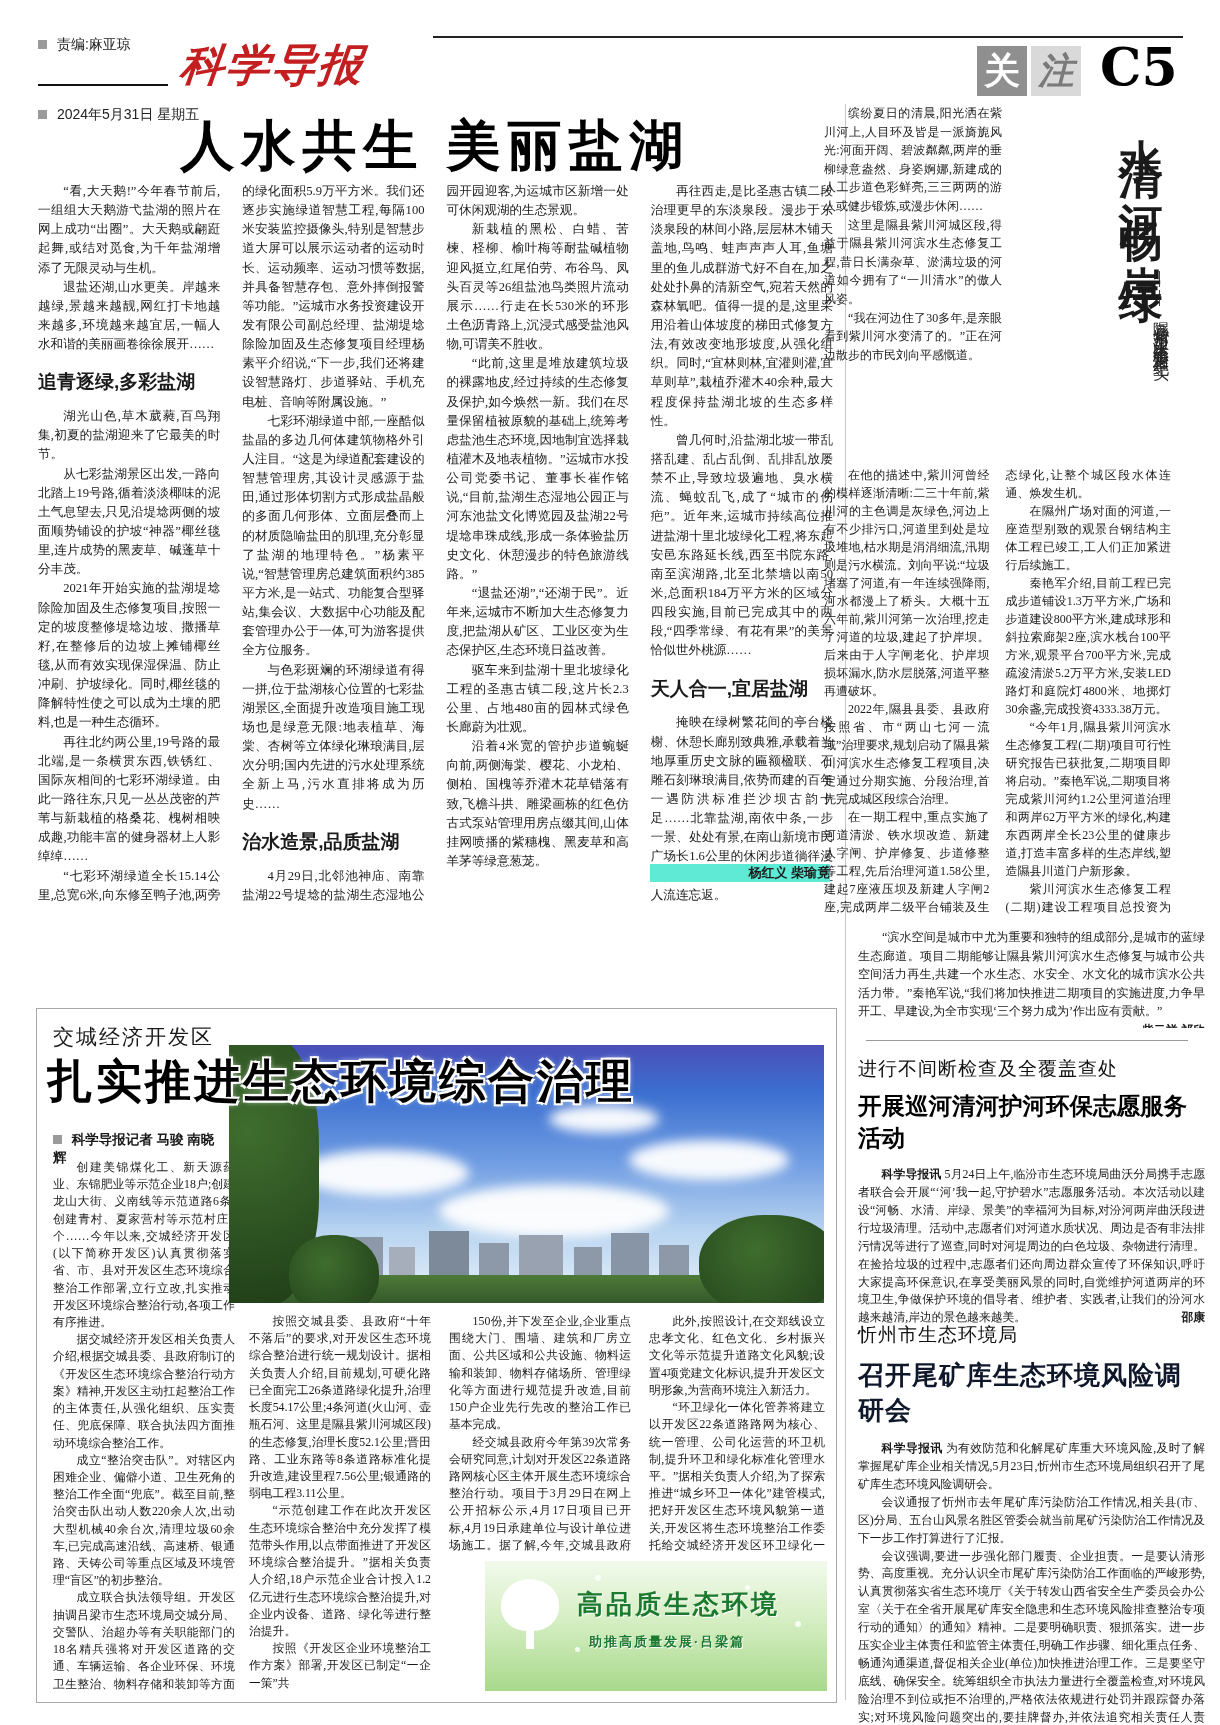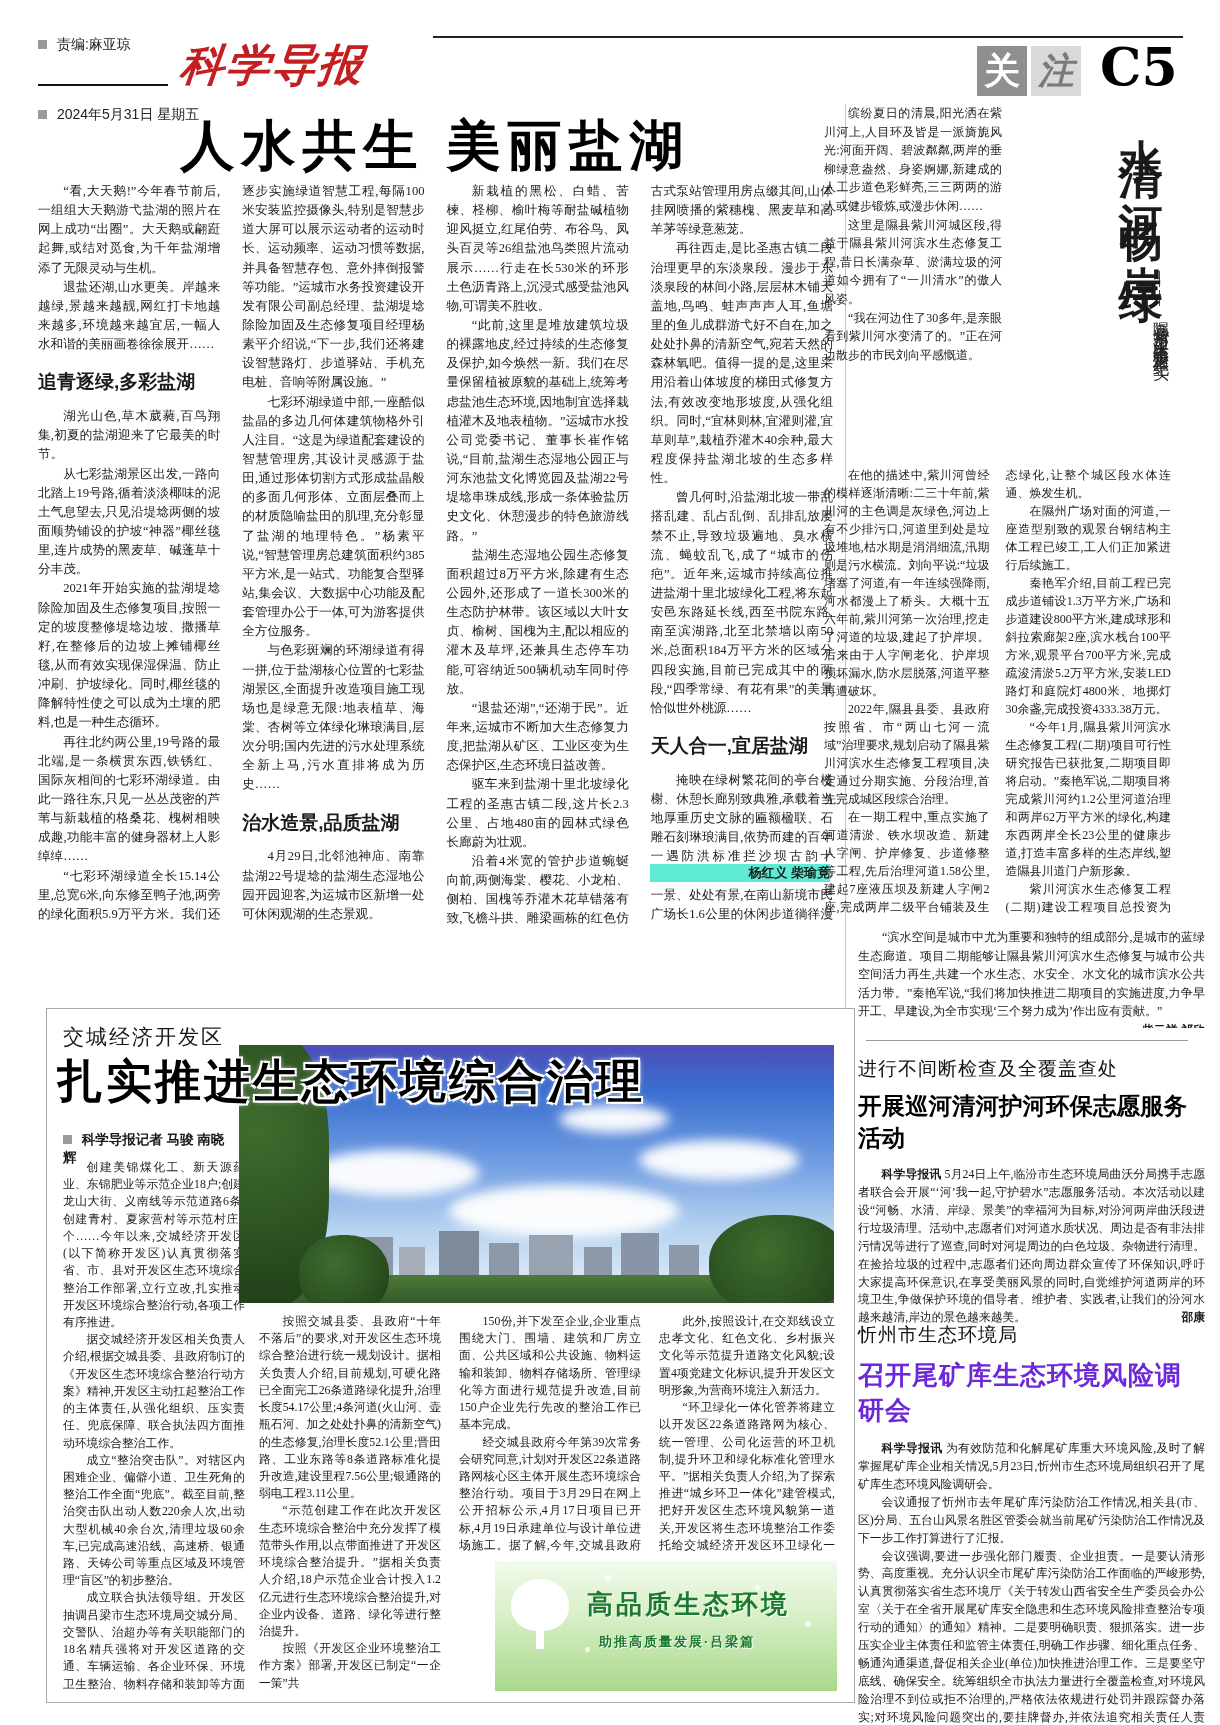--- a/index.html
+++ b/index.html
@@ -64,21 +64,21 @@
              font-family:"Liberation Sans","DejaVu Sans",sans-serif;text-shadow:1px 1px 0 #fff;}
   .banner-l2{color:#1c7a2f;font-weight:bold;font-size:13px;letter-spacing:2px;
              font-family:"Liberation Sans","DejaVu Sans",sans-serif;text-shadow:1px 1px 0 #fff;}
   .banner-tree{position:absolute;left:16px;top:18px;width:58px;height:70px;}
   .banner-tree .crown{position:absolute;left:0;top:0;width:58px;height:52px;background:#ffffff;border-radius:50% 50% 45% 45%;}
   .banner-tree .trunk{position:absolute;left:25px;top:44px;width:8px;height:26px;background:#ffffff;}
   .dot{position:absolute;background:#fff;border-radius:50%;opacity:.8;}
   
   .sm-kicker{font-size:19px;letter-spacing:1px;font-family:"Liberation Sans","DejaVu Sans",sans-serif;color:#111;}
   .sm-headline-sans{font-family:"Liberation Sans","DejaVu Sans",sans-serif;font-weight:bold;font-size:23.5px;color:#000;}
-  .sm-headline-serif{font-family:Liberation Sans, sans-serif;font-weight:bold;font-size:26px;letter-spacing:1px;color:#6d28d9;}
+  .sm-headline-serif{font-family:Liberation Sans, sans-serif;font-weight:bold;font-size:26px;letter-spacing:1px;color:#0f172a;}
   .sm-body{font-size:11.8px;line-height:1.52;}
   .sm-body p{margin:0;text-indent:2em;}
   .sm-body .lead{font-weight:bold;font-family:"Liberation Sans",sans-serif;}
 </style>
 </head>
 <body>
 
 <div id="canvas">
 
   <div class="abs hdr-line sans" style="left:38px;top:36px;">
@@ -107,21 +107,20 @@
       <p>从七彩盐湖景区出发,一路向北踏上19号路,循着淡淡椰味的泥土气息望去,只见沿堤埝两侧的坡面顺势铺设的护坡“神器”椰丝毯里,连片成势的黑麦草、碱蓬草十分丰茂。</p>
       <p>2021年开始实施的盐湖堤埝除险加固及生态修复项目,按照一定的坡度整修堤埝边坡、撒播草籽,在整修后的边坡上摊铺椰丝毯,从而有效实现保湿保温、防止冲刷、护坡绿化。同时,椰丝毯的降解特性使之可以成为土壤的肥料,也是一种生态循环。</p>
       <p>再往北约两公里,19号路的最北端,是一条横贯东西,铁锈红、国际灰相间的七彩环湖绿道。由此一路往东,只见一丛丛茂密的芦苇与新栽植的格桑花、槐树相映成趣,功能丰富的健身器材上人影绰绰……</p>
       <p>“七彩环湖绿道全长15.14公里,总宽6米,向东修至鸭子池,两旁的绿化面积5.9万平方米。我们还逐步实施绿道智慧工程,每隔100米安装监控摄像头,特别是智慧步道大屏可以展示运动者的运动时长、运动频率、运动习惯等数据,并具备智慧存包、意外摔倒报警等功能。”运城市水务投资建设开发有限公司副总经理、盐湖堤埝除险加固及生态修复项目经理杨素平介绍说,“下一步,我们还将建设智慧路灯、步道驿站、手机充电桩、音响等附属设施。”</p>
       <p>七彩环湖绿道中部,一座酷似盐晶的多边几何体建筑物格外引人注目。“这是为绿道配套建设的智慧管理房,其设计灵感源于盐田,通过形体切割方式形成盐晶般的多面几何形体、立面层叠而上的材质隐喻盐田的肌理,充分彰显了盐湖的地理特色。”杨素平说,“智慧管理房总建筑面积约385平方米,是一站式、功能复合型驿站,集会议、大数据中心功能及配套管理办公于一体,可为游客提供全方位服务。</p>
       <p>与色彩斑斓的环湖绿道有得一拼,位于盐湖核心位置的七彩盐湖景区,全面提升改造项目施工现场也是绿意无限:地表植草、海棠、杏树等立体绿化琳琅满目,层次分明;国内先进的污水处理系统全新上马,污水直排将成为历史……</p>
       <h3>治水造景,品质盐湖</h3>
       <p>4月29日,北邻池神庙、南靠盐湖22号堤埝的盐湖生态湿地公园开园迎客,为运城市区新增一处可休闲观湖的生态景观。</p>
       <p>新栽植的黑松、白蜡、苦楝、柽柳、榆叶梅等耐盐碱植物迎风挺立,红尾伯劳、布谷鸟、凤头百灵等26组盐池鸟类照片流动展示……行走在长530米的环形土色沥青路上,沉浸式感受盐池风物,可谓美不胜收。</p>
       <p>“此前,这里是堆放建筑垃圾的裸露地皮,经过持续的生态修复及保护,如今焕然一新。我们在尽量保留植被原貌的基础上,统筹考虑盐池生态环境,因地制宜选择栽植灌木及地表植物。”运城市水投公司党委书记、董事长崔作铭说,“目前,盐湖生态湿地公园正与河东池盐文化博览园及盐湖22号堤埝串珠成线,形成一条体验盐历史文化、休憩漫步的特色旅游线路。”</p>
-      <p>盐湖生态湿地公园生态修复面积超过8万平方米,除建有生态公园外,还形成了一道长300米的生态防护林带。该区域以大叶女贞、榆树、国槐为主,配以相应的灌木及草坪,还兼具生态停车功能,可容纳近500辆机动车同时停放。</p>
       <p>“退盐还湖”,“还湖于民”。近年来,运城市不断加大生态修复力度,把盐湖从矿区、工业区变为生态保护区,生态环境日益改善。</p>
       <p>驱车来到盐湖十里北坡绿化工程的圣惠古镇二段,这片长2.3公里、占地480亩的园林式绿色长廊蔚为壮观。</p>
       <p>沿着4米宽的管护步道蜿蜒向前,两侧海棠、樱花、小龙柏、侧柏、国槐等乔灌木花草错落有致,飞檐斗拱、雕梁画栋的红色仿古式泵站管理用房点缀其间,山体挂网喷播的紫穗槐、黑麦草和高羊茅等绿意葱茏。</p>
       <p>再往西走,是比圣惠古镇二段治理更早的东淡泉段。漫步于东淡泉段的林间小路,层层林木铺天盖地,鸟鸣、蛙声声声人耳,鱼塘里的鱼儿成群游弋好不自在,加之处处扑鼻的清新空气,宛若天然的森林氧吧。值得一提的是,这里采用沿着山体坡度的梯田式修复方法,有效改变地形坡度,从强化组织。同时,“宜林则林,宜灌则灌,宜草则草”,栽植乔灌木40余种,最大程度保持盐湖北坡的生态多样性。</p>
       <p>曾几何时,沿盐湖北坡一带乱搭乱建、乱占乱倒、乱排乱放屡禁不止,导致垃圾遍地、臭水横流、蝇蚊乱飞,成了“城市的伤疤”。近年来,运城市持续高位推进盐湖十里北坡绿化工程,将东起安邑东路延长线,西至书院东路,南至滨湖路,北至北禁墙以南50米,总面积184万平方米的区域分四段实施,目前已完成其中的两段,“四季常绿、有花有果”的美景恰似世外桃源……</p>
       <h3>天人合一,宜居盐湖</h3>
       <p>掩映在绿树繁花间的亭台楼榭、休憩长廊别致典雅,承载着当地厚重历史文脉的匾额楹联、石雕石刻琳琅满目,依势而建的百年一遇防洪标准拦沙坝古韵十足……北靠盐湖,南依中条,一步一景、处处有景,在南山新境市民广场长1.6公里的休闲步道徜徉漫步,兼具自然与人文的人间胜境让人流连忘返。</p>
     </div>
 
   <div class="abs byline-main sans" style="left:650px;top:864px;width:180px;background:#5eead4;">杨红义  柴瑜竟</div>
@@ -150,21 +149,21 @@
         <p>紫川河滨水生态修复工程(二期)建设工程项目总投资为1.24亿元,将进一步完善隰县整体生态环境,提升城市品位,改善隰县中心城区生态环境和人居环境质量。</p>
       </div>
   </div>
 
   <div class="abs ra-close jtext" style="left:858px;top:928px;width:347px;height:100px;">
     <p><span>“滨水空间是城市中尤为重要和独特的组成部分,是城市的蓝绿生态廊道。项目二期能够让隰县紫川河滨水生态修复与城市公共空间活力再生,共建一个水生态、水安全、水文化的城市滨水公共活力带。”秦艳军说,“我们将加快推进二期项目的实施进度,力争早开工、早建设,为全市实现‘三个努力成为’作出应有贡献。”</span><b class="inline-byline">柴云祥  祁欣</b></p>
   </div>
 
   <div class="abs hline" style="left:866px;top:1040px;width:322px;"></div>
 
-  <div class="abs jc-box" style="left:46px;top:1008px;width:799px;height:693px;padding-left:8px;">
+  <div class="abs jc-box" style="left:36px;top:1008px;width:799px;height:693px;">
     <div class="abs jc-kicker" style="left:16px;top:14px;">交城经济开发区</div>
     <div class="abs jc-headline" style="left:10px;top:42px;width:786px;">扎实推进生态环境综合治理</div>
 
     <div class="abs photo" style="left:192px;top:36px;width:595px;height:258px;">
       <div class="cloud" style="left:70px;top:105px;width:170px;height:46px;"></div>
       <div class="cloud" style="left:210px;top:140px;width:230px;height:52px;"></div>
       <div class="cloud" style="left:400px;top:95px;width:160px;height:40px;"></div>
       <div class="cloud" style="left:320px;top:60px;width:110px;height:28px;"></div>
       <div class="skyline">
         <div class="bld" style="left:120px;width:34px;height:40px;"></div>
@@ -187,21 +186,21 @@
       <span>科学导报记者 马骏 南晓辉</span>
     </div>
 
     <div class="abs jc-col jtext" style="left:16px;top:150px;width:182px;height:532px;">
         <p>创建美锦煤化工、新天源药业、东锦肥业等示范企业18户;创建龙山大街、义南线等示范道路6条;创建青村、夏家营村等示范村庄4个……今年以来,交城经济开发区(以下简称开发区)认真贯彻落实省、市、县对开发区生态环境综合整治工作部署,立行立改,扎实推动开发区环境综合整治行动,各项工作有序推进。</p>
         <p>据交城经济开发区相关负责人介绍,根据交城县委、县政府制订的《开发区生态环境综合整治行动方案》精神,开发区主动扛起整治工作的主体责任,从强化组织、压实责任、兜底保障、联合执法四方面推动环境综合整治工作。</p>
         <p>成立“整治突击队”。对辖区内困难企业、偏僻小道、卫生死角的整治工作全面“兜底”。截至目前,整治突击队出动人数220余人次,出动大型机械40余台次,清理垃圾60余车,已完成高速沿线、高速桥、银通路、天铸公司等重点区域及环境管理“盲区”的初步整治。</p>
         <p>成立联合执法领导组。开发区抽调吕梁市生态环境局交城分局、交警队、治超办等有关职能部门的18名精兵强将对开发区道路的交通、车辆运输、各企业环保、环境卫生整治、物料存储和装卸等方面存在的突出问题和典型问题,进行不间断检查及全覆盖查处。</p>
       </div>
     <div class="abs jc-col jtext" style="left:212px;top:304px;width:182px;height:380px;">
-        <p>按照交城县委、县政府“十年不落后”的要求,对开发区生态环境综合整治进行统一规划设计。据相关负责人介绍,目前规划,可硬化路已全面完工26条道路绿化提升,治理长度54.17公里;4条河道(火山河、壶瓶石河、加之处处扑鼻的清新空气)的生态修复,治理长度52.1公里;晋田路、工业东路等8条道路标准化提升改造,建设里程7.56公里;银通路的弱电工程3.11公里。</p>
+        <p>按照交城县委、县政府“十年不落后”的要求,对开发区生态环境综合整治进行统一规划设计。据相关负责人介绍,目前规划,可硬化路已全面完工26条道路绿化提升,治理长度54.17公里;4条河道(火山河、壶瓶石河、这里是隰县紫川河城区段)的生态修复,治理长度52.1公里;晋田路、工业东路等8条道路标准化提升改造,建设里程7.56公里;银通路的弱电工程3.11公里。</p>
         <p>“示范创建工作在此次开发区生态环境综合整治中充分发挥了模范带头作用,以点带面推进了开发区环境综合整治提升。”据相关负责人介绍,18户示范企业合计投入1.2亿元进行生态环境综合整治提升,对企业内设备、道路、绿化等进行整治提升。</p>
         <p>按照《开发区企业环境整治工作方案》部署,开发区已制定“一企一策”共</p>
       </div>
     <div class="abs jc-col jtext" style="left:412px;top:304px;width:182px;height:242px;">
         <p>150份,并下发至企业,企业重点围绕大门、围墙、建筑和厂房立面、公共区域和公共设施、物料运输和装卸、物料存储场所、管理绿化等方面进行规范提升改造,目前150户企业先行先改的整治工作已基本完成。</p>
         <p>经交城县政府今年第39次常务会研究同意,计划对开发区22条道路路网核心区主体开展生态环境综合整治行动。项目于3月29日在网上公开招标公示,4月17日项目已开标,4月19日承建单位与设计单位进场施工。据了解,今年,交城县政府将总计投资近5亿元对开发区进行环境综合整治。</p>
       </div>
     <div class="abs jc-col jtext" style="left:612px;top:304px;width:176px;height:242px;">
         <p>此外,按照设计,在交郑线设立忠孝文化、红色文化、乡村振兴文化等示范提升道路文化风貌;设置4项党建文化标识,提升开发区文明形象,为营商环境注入新活力。</p>
         <p>“环卫绿化一体化管养将建立以开发区22条道路路网为核心、统一管理、公司化运营的环卫机制,提升环卫和绿化标准化管理水平。”据相关负责人介绍,为了探索推进“城乡环卫一体化”建管模式,把好开发区生态环境风貌第一道关,开发区将生态环境整治工作委托给交城经济开发区环卫绿化一体化投资有限公司承接经济开发区环卫一体化管养服务。</p>

